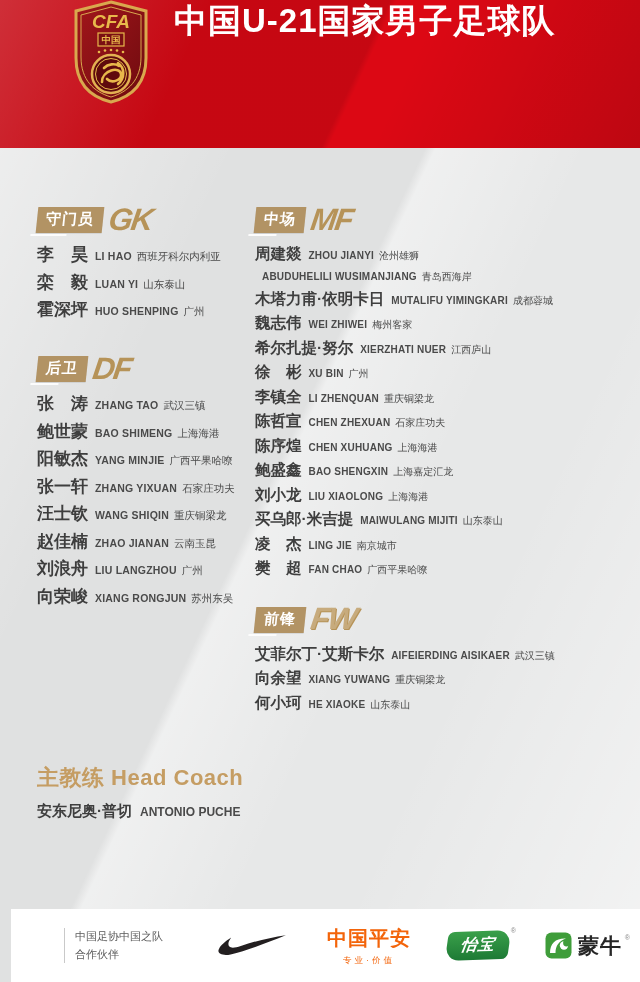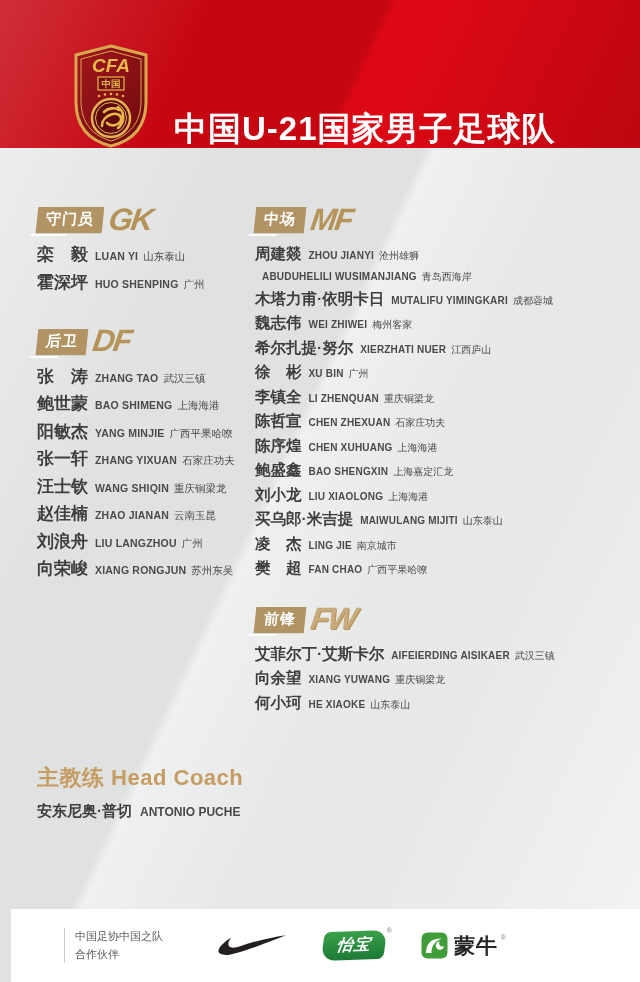--- a/index.html
+++ b/index.html
@@ -13,21 +13,21 @@
       #e7e8e8;
   }
   
   .hdr{
     position:absolute;top:0;left:0;width:640px;height:148px;
     background:
       linear-gradient(115deg, rgba(255,255,255,.16) 0%, rgba(255,255,255,0) 30%),
       linear-gradient(295deg, rgba(0,0,0,.14) 0%, rgba(0,0,0,0) 38%),
       linear-gradient(115deg, rgba(0,0,0,.10) 55%, rgba(0,0,0,0) 56%),
       #dc0814;
-    display:flex;align-items:flex-end;
+    display:flex;align-items:flex-start;
   }
   .crest{margin-left:72px;flex:0 0 auto;}
   .titles{margin-left:24px;padding-top:2px;}
   .title-cn{font-size:33px;font-weight:900;color:#ffffff;letter-spacing:1px;line-height:1.15;}
   .title-en{font-size:19.5px;font-weight:800;color:#ffffff;margin-top:5px;letter-spacing:.2px;}
   
   .col{position:absolute;top:203px;}
   .col-left{left:37px;width:212px;}
   .col-right{left:255px;width:385px;}
   .sec{margin:0;}
@@ -117,20 +117,25 @@
   </div>
 
   <div class="col col-left">
 
     <div class="sec sec-gk">
       <div class="badge">
         <span class="badge-cn">守门员</span>
         <span class="badge-en">GK</span>
       </div>
       <div class="row">
+        <span class="nm">李　昊</span>
+        <span class="py">LI HAO</span>
+        <span class="cl">西班牙科尔内利亚</span>
+      </div>
+      <div class="row">
         <span class="nm">栾　毅</span>
         <span class="py">LUAN YI</span>
         <span class="cl">山东泰山</span>
       </div>
       <div class="row">
         <span class="nm">霍深坪</span>
         <span class="py">HUO SHENPING</span>
         <span class="cl">广州</span>
       </div>
     </div>
@@ -295,20 +300,24 @@
   <div class="ftr">
     <div class="partner">
       <div>中国足协中国之队</div>
       <div>合作伙伴</div>
     </div>
 
     <svg class="nike" width="72" height="26" viewBox="0 0 120 42" aria-hidden="true">
       <path d="M118 3 C 86 16 52 29 26 35 C 12 38 2 33 7 25 C 10 20 17 13 27 7 C 22 14 21 19 24 22 C 27 25 34 24 43 21 C 66 13 92 7 118 3 Z" fill="#231f20"></path>
     </svg>
 
+    <div class="pingan">
+      <div class="pingan-main">中国平安</div>
+      <div class="pingan-sub">专业·价值</div>
+    </div>
 
     <div class="cestbon">
       <div class="cestbon-flag">
         <span class="cestbon-txt">怡宝</span>
       </div>
       <span class="reg">®</span>
     </div>
 
     <div class="mengniu">
       <svg width="27" height="27" viewBox="0 0 27 27" aria-hidden="true">

